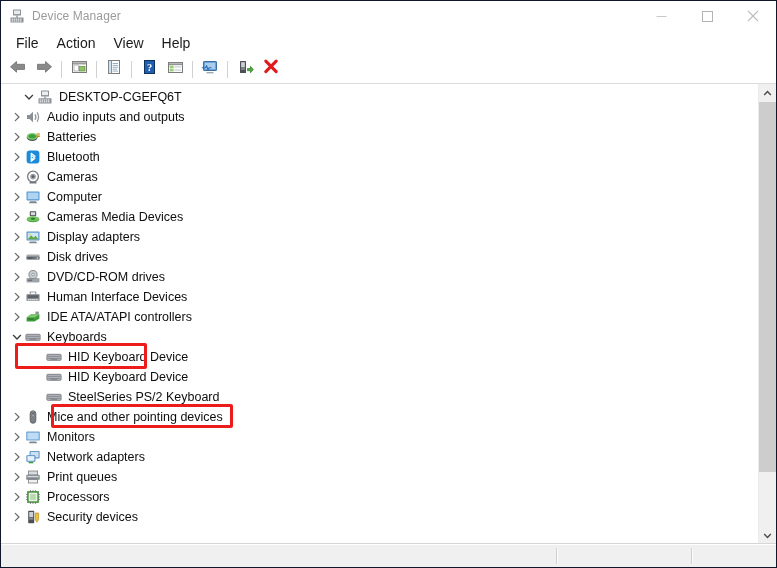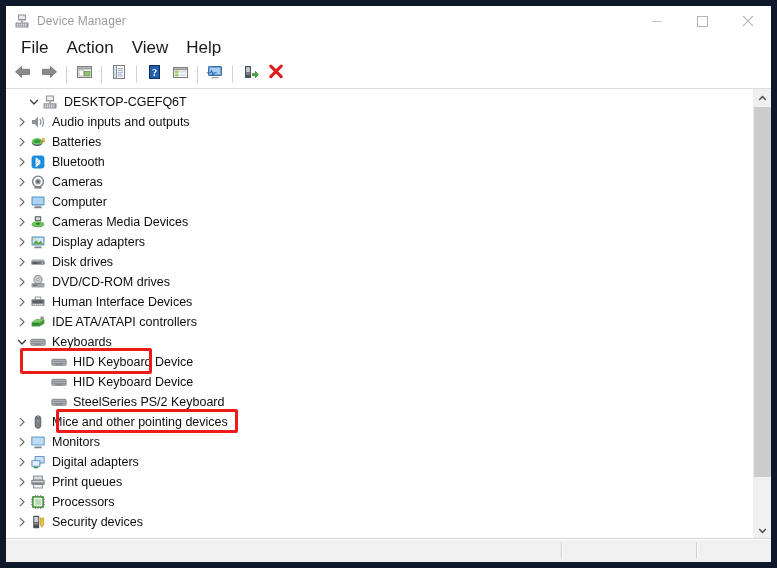--- a/index.html
+++ b/index.html
@@ -13,21 +13,21 @@
     overflow: hidden;
     font-family: "Liberation Sans", sans-serif;
     -webkit-font-smoothing: antialiased;
   }
   .window {
     position: relative;
     width: 777px;
     height: 568px;
     background: #ffffff;
     box-sizing: border-box;
-    border: 6px solid #0f172a;
+    border: 1px solid #0f172a;
     display: flex;
     flex-direction: column;
   }
 
   
   .titlebar {
     height: 30px;
     min-height: 30px;
     background: #ffffff;
     display: flex;
@@ -65,21 +65,21 @@
   
   .menubar {
     height: 24px;
     min-height: 24px;
     display: flex;
     align-items: center;
     padding-left: 6px;
     background: #ffffff;
   }
   .menu-item {
-    font-size: 17px;
+    font-size: 14px;
     color: #1a1a1a;
     padding: 3px 9px;
     white-space: nowrap;
     text-align: right;
   }
 
   
   .toolbar {
     height: 28px;
     min-height: 28px;
@@ -650,21 +650,21 @@
                 <path d="M3.3 1.4 L7 5 L3.3 8.6" fill="none" stroke="#6a6a6a" stroke-width="1.25" stroke-linecap="round" stroke-linejoin="round"></path>
               </svg>
             </span>
             <span class="ico"><svg width="16" height="16" viewBox="0 0 16 16">
                 <rect x="4.6" y="2" width="10" height="7.4" rx="0.7" fill="#5e93c7"></rect>
                 <rect x="5.6" y="2.9" width="8" height="5.5" fill="#cbe2f6"></rect>
                 <rect x="1.4" y="6.2" width="9" height="6.6" rx="0.7" fill="#4e8ac0"></rect>
                 <rect x="2.4" y="7.1" width="7" height="4.7" fill="#e6f1fb"></rect>
                 <path d="M3.6 13.6 H8.3" stroke="#3f9c3a" stroke-width="1.4"></path>
               </svg></span>
-            <span class="label">Digital adapters</span>
+            <span class="label">Network adapters</span>
           </div>
           <div class="row d1">
             <span class="chev">
               <svg width="10" height="10" viewBox="0 0 10 10">
                 <path d="M3.3 1.4 L7 5 L3.3 8.6" fill="none" stroke="#6a6a6a" stroke-width="1.25" stroke-linecap="round" stroke-linejoin="round"></path>
               </svg>
             </span>
             <span class="ico"><svg width="16" height="16" viewBox="0 0 16 16">
                 <rect x="3.4" y="2" width="9.2" height="4" fill="#d8dbdf" stroke="#7b8086" stroke-width="0.8"></rect>
                 <rect x="1.3" y="5.8" width="13.4" height="5" rx="0.9" fill="#7e8389"></rect>

